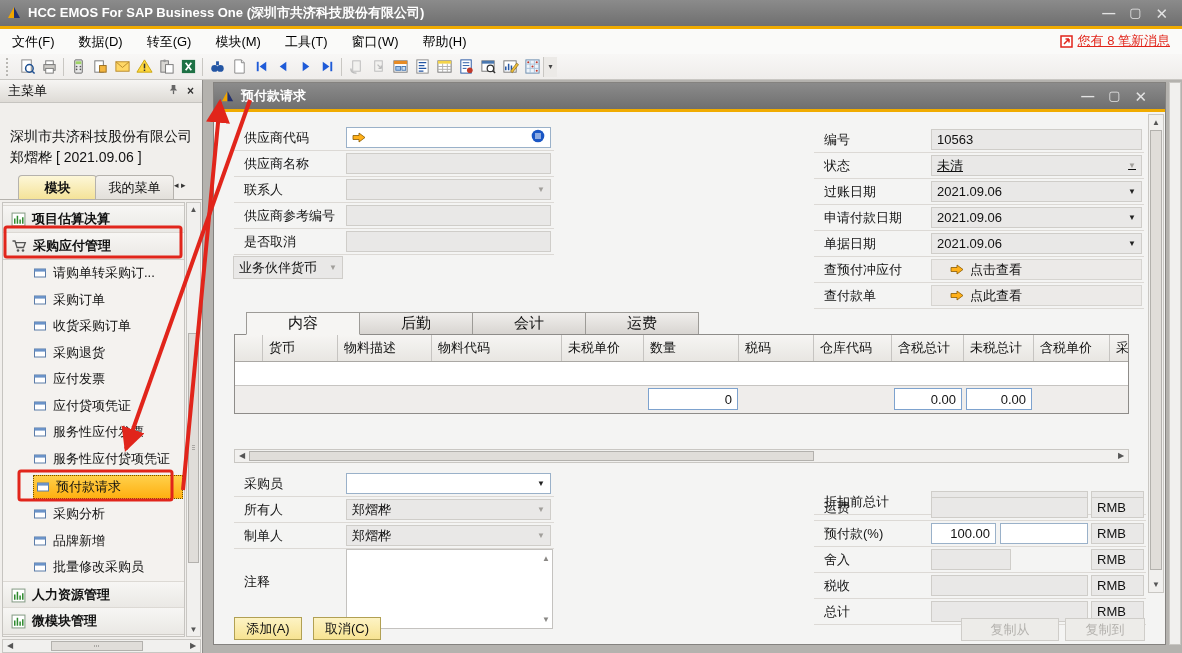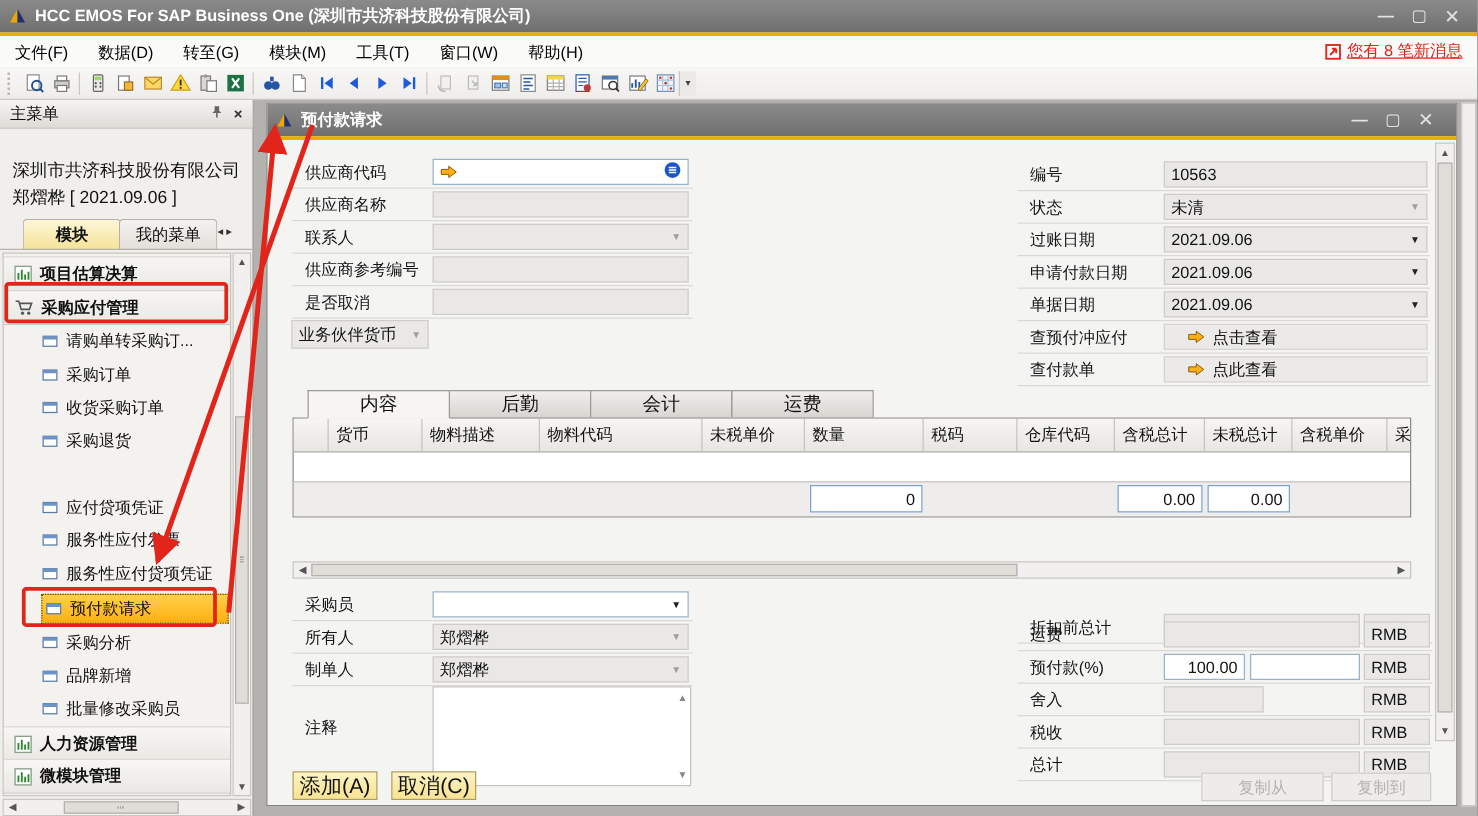--- a/index.html
+++ b/index.html
@@ -77,21 +77,21 @@
   .dtab.active{background:#f6f5f3;z-index:2;border-bottom:1px solid #f6f5f3;}
   
   #grid{position:absolute;left:20px;top:251px;width:895px;height:80px;border:1px solid #8e8c89;background:#fff;box-sizing:border-box;}
   #grid .hrow{display:flex;height:26px;background:linear-gradient(#f6f5f3,#e8e6e2);border-bottom:1px solid #aaa8a4;}
   #grid .hc{border-right:1px solid #c6c4c1;font-size:13px;display:flex;align-items:center;padding-left:6px;box-sizing:border-box;white-space:nowrap;overflow:hidden;}
   #grid .sumrow{position:absolute;left:0;bottom:0;width:100%;height:27px;background:#efedeb;border-top:1px solid #c6c4c1;}
   .sumbox{position:absolute;top:2px;height:22px;background:#fff;border:1px solid #7da2ce;box-sizing:border-box;
           font-size:13px;display:flex;align-items:center;justify-content:flex-end;padding-right:5px;}
   
   .ybtn{position:absolute;height:23px;background:linear-gradient(#fdf3c4,#f7e392);border:1px solid #b1a053;
-        display:flex;align-items:center;justify-content:center;font-size:17px;box-sizing:border-box;}
+        display:flex;align-items:center;justify-content:center;font-size:13px;box-sizing:border-box;}
   .dbtn{position:absolute;height:23px;background:#edece9;border:1px solid #cfcdc9;color:#b4b2ae;
         display:flex;align-items:center;justify-content:center;font-size:13px;box-sizing:border-box;}
   
   #anno{position:absolute;left:0;top:0;width:1182px;height:653px;pointer-events:none;z-index:60;}
   .mini-arrows{position:absolute;right:2px;display:flex;flex-direction:column;gap:46px;color:#8a8885;font-size:8px;}
 </style>
 </head>
 <body>
 
 <div id="app">
@@ -359,20 +359,29 @@
         </div>
       <div class="trow item" style="top:137px">
           <span class="tico">
             <svg width="14" height="14" viewBox="0 0 14 14">
               <rect x="1.5" y="3" width="11" height="8" fill="#fff" stroke="#5b7ca8"></rect>
               <rect x="1.5" y="3" width="11" height="2.6" fill="#6b93c8"></rect>
             </svg>
           </span>
           <span class="lbl">采购退货</span>
         </div>
+      <div class="trow item" style="top:163px">
+          <span class="tico">
+            <svg width="14" height="14" viewBox="0 0 14 14">
+              <rect x="1.5" y="3" width="11" height="8" fill="#fff" stroke="#5b7ca8"></rect>
+              <rect x="1.5" y="3" width="11" height="2.6" fill="#6b93c8"></rect>
+            </svg>
+          </span>
+          <span class="lbl">应付发票</span>
+        </div>
       <div class="trow item" style="top:190px">
           <span class="tico">
             <svg width="14" height="14" viewBox="0 0 14 14">
               <rect x="1.5" y="3" width="11" height="8" fill="#fff" stroke="#5b7ca8"></rect>
               <rect x="1.5" y="3" width="11" height="2.6" fill="#6b93c8"></rect>
             </svg>
           </span>
           <span class="lbl">应付贷项凭证</span>
         </div>
       <div class="trow item" style="top:216px">
@@ -517,21 +526,21 @@
       </div>
 
       <div class="frow" style="left:600px;top:44px;width:330px;">
         <span class="lbl">编号</span>
         <div class="fld" style="left:117px;width:211px;">
             <span>10563</span>
           </div>
       </div>
       <div class="frow" style="left:600px;top:70px;width:330px;">
         <span class="lbl">状态</span>
-        <div class="fld" style="left:117px;width:211px;">
+        <div class="fld" style="left:117px;width:211px;text-decoration:underline;">
             <span>未清</span>
             <span class="caret dis">▼</span>
           </div>
       </div>
       <div class="frow" style="left:600px;top:96px;width:330px;">
         <span class="lbl">过账日期</span>
         <div class="fld" style="left:117px;width:211px;">
             <span>2021.09.06</span>
             <span class="caret">▼</span>
           </div>

